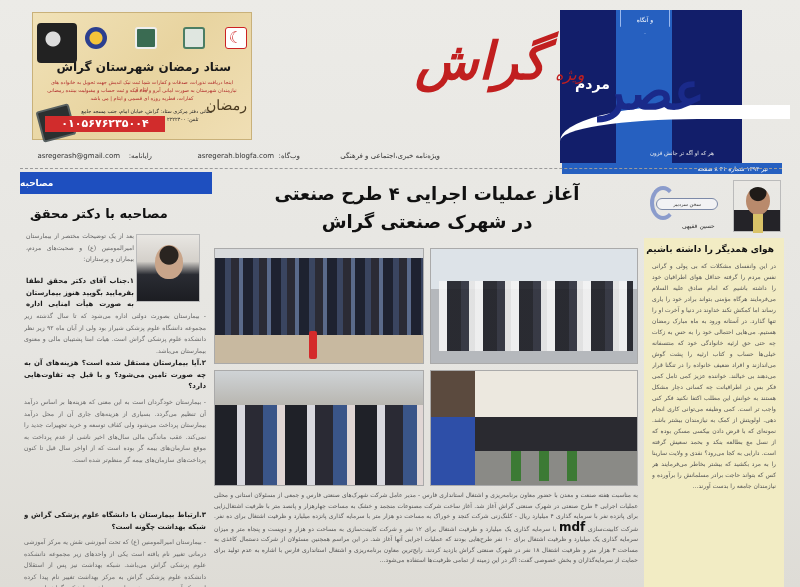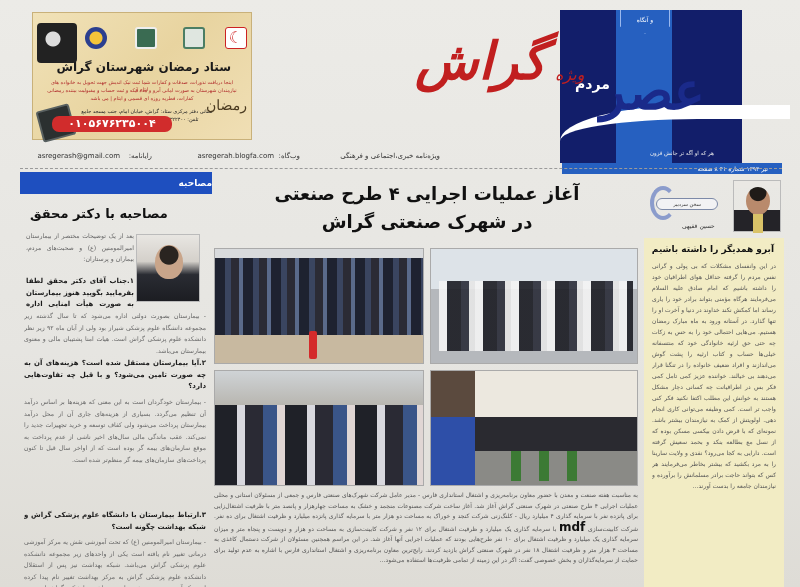--- a/index.html
+++ b/index.html
@@ -27,22 +27,22 @@
   }
   .ad-line {
     position: absolute; left: 14px; right: 14px; text-align: center;
     font-size: 5px; color: #b02a2a; line-height: 7px;
   }
   .ad-addr {
     position: absolute; left: 40px; right: 30px; text-align: center;
     font-size: 5px; color: #222; line-height: 7px;
   }
   .ad-phone {
-    position: absolute; left: 52px; top: 116px; width: 120px; height: 16px;
-    background: #d12c2c; border-radius: 7px; color: #fff;
+    position: absolute; left: 45px; top: 116px; width: 120px; height: 16px;
+    background: #d12c2c; border-radius: 0; color: #fff;
     font-size: 11px; font-weight: bold; text-align: center; line-height: 16px;
     direction: ltr;
   }
   .ad-logo {
     position: absolute; top: 14px; width: 22px; height: 22px; border-radius: 3px;
   }
   .ad-portrait {
     position: absolute; top: 10px; left: 4px; width: 40px; height: 40px;
     background: radial-gradient(circle at 40% 40%, #ddd 0 7px, #222 8px 100%);
     border-radius: 4px;
@@ -112,21 +112,21 @@
   }
 
   
   .interview-col {
     position: absolute; left: 20px; top: 170px; width: 192px; height: 417px;
     direction: rtl;
   }
   .section-tab {
     position: absolute; left: 0; top: 2px; width: 192px; height: 22px;
     background: #1e4fbf; color: #fff; font-size: 9px; font-weight: bold;
-    text-align: right; line-height: 22px;
+    text-align: left; line-height: 22px;
   }
   .interview-heading {
     position: absolute; left: 10px; top: 36px; width: 180px; text-align: left;
     font-size: 13px; font-weight: bold; color: #111;
   }
   .interview-photo {
     position: absolute; left: 116px; top: 64px; width: 64px; height: 68px;
     background: linear-gradient(180deg, #e8e6e2 0%, #d4d0ca 40%, #2a2c33 60%, #1c1d22 100%);
     border: 1px solid #bbb;
   }
@@ -306,18 +306,18 @@
     <b>mdf</b>
     <span>با سرمایه گذاری یک میلیارد و ظرفیت اشتغال برای ۱۲ نفر و شرکت کابینت‌سازی به مساحت دو هزار و دویست و پنجاه متر و میزان سرمایه گذاری یک میلیارد و ظرفیت اشتغال برای ۱۰ نفر طرح‌هایی بودند که عملیات اجرایی آنها آغاز شد. در این مراسم همچنین مسئولان از شرکت دستمال کاغذی به مساحت ۴ هزار متر و ظرفیت اشتغال ۱۸ نفر در شهرک صنعتی گراش بازدید کردند. رایج‌ترین معاون برنامه‌ریزی و اشتغال استانداری فارس با اشاره به عدم تولید برای حمایت از سرمایه‌گذاران و بخش خصوصی گفت: اگر در این زمینه از تمامی ظرفیت‌ها استفاده می‌شود...</span>
   </div>
 
   <div class="editorial">
     <div class="author-photo"></div>
     <div class="speech-deco"></div>
     <div class="speech-badge">سخن سردبیر</div>
     <div class="author-name">حسین فقیهی</div>
     <div class="yellow-panel">
-      <div class="editorial-title">آبرو همدیگر را داشته باشیم</div>
+      <div class="editorial-title">هوای همدیگر را داشته باشیم</div>
       <div class="editorial-text" style="height:325px;overflow:hidden">در این وانفسای مشکلات که بی پولی و گرانی نفس مردم را گرفته حداقل هوای اطرافیان خود را داشته باشیم که امام صادق علیه السلام می‌فرمایند هرگاه مؤمنی بتواند برادر خود را یاری رساند اما کمکش نکند خداوند در دنیا و آخرت او را تنها گذارد. در آستانه ورود به ماه مبارک رمضان هستیم. می‌هایی احتمالی خود را به حس به زکات چه حتی حق ارثیه خانوادگی خود که منتسفانه خیلی‌ها حساب و کتاب ارثیه را پشت گوش می‌اندازند و افراد ضعیف خانواده را در تنگنا قرار می‌دهند بی خیالند. خواننده عزیز کمی تامل کمی فکر بس در اطرافیانت چه کسانی دچار مشکل هستند به خوانش این مطلب اکتفا نکنید فکر کنی واجب تر است. کمی وظیفه می‌توانی کاری انجام دهی. اولویتش از کمک به نیازمندان بیشتر باشد. نمونه‌ای که با قرض دادن بیکسی مسکن بوده که از نسل مع بطالعه بنکد و بحمد سعیش گرفته است. دارایی به کجا می‌رود؟ نقدی و ولایت سارینا را به مرد بکشید که بیشتر بخاطر می‌فرمایند هر کس که بتواند حاجت برادر مسلمانش را برآورده و نیازمندان جامعه را بدست آورند...</div>
     </div>
   </div>
 
 </div>
 
 </body></html>

